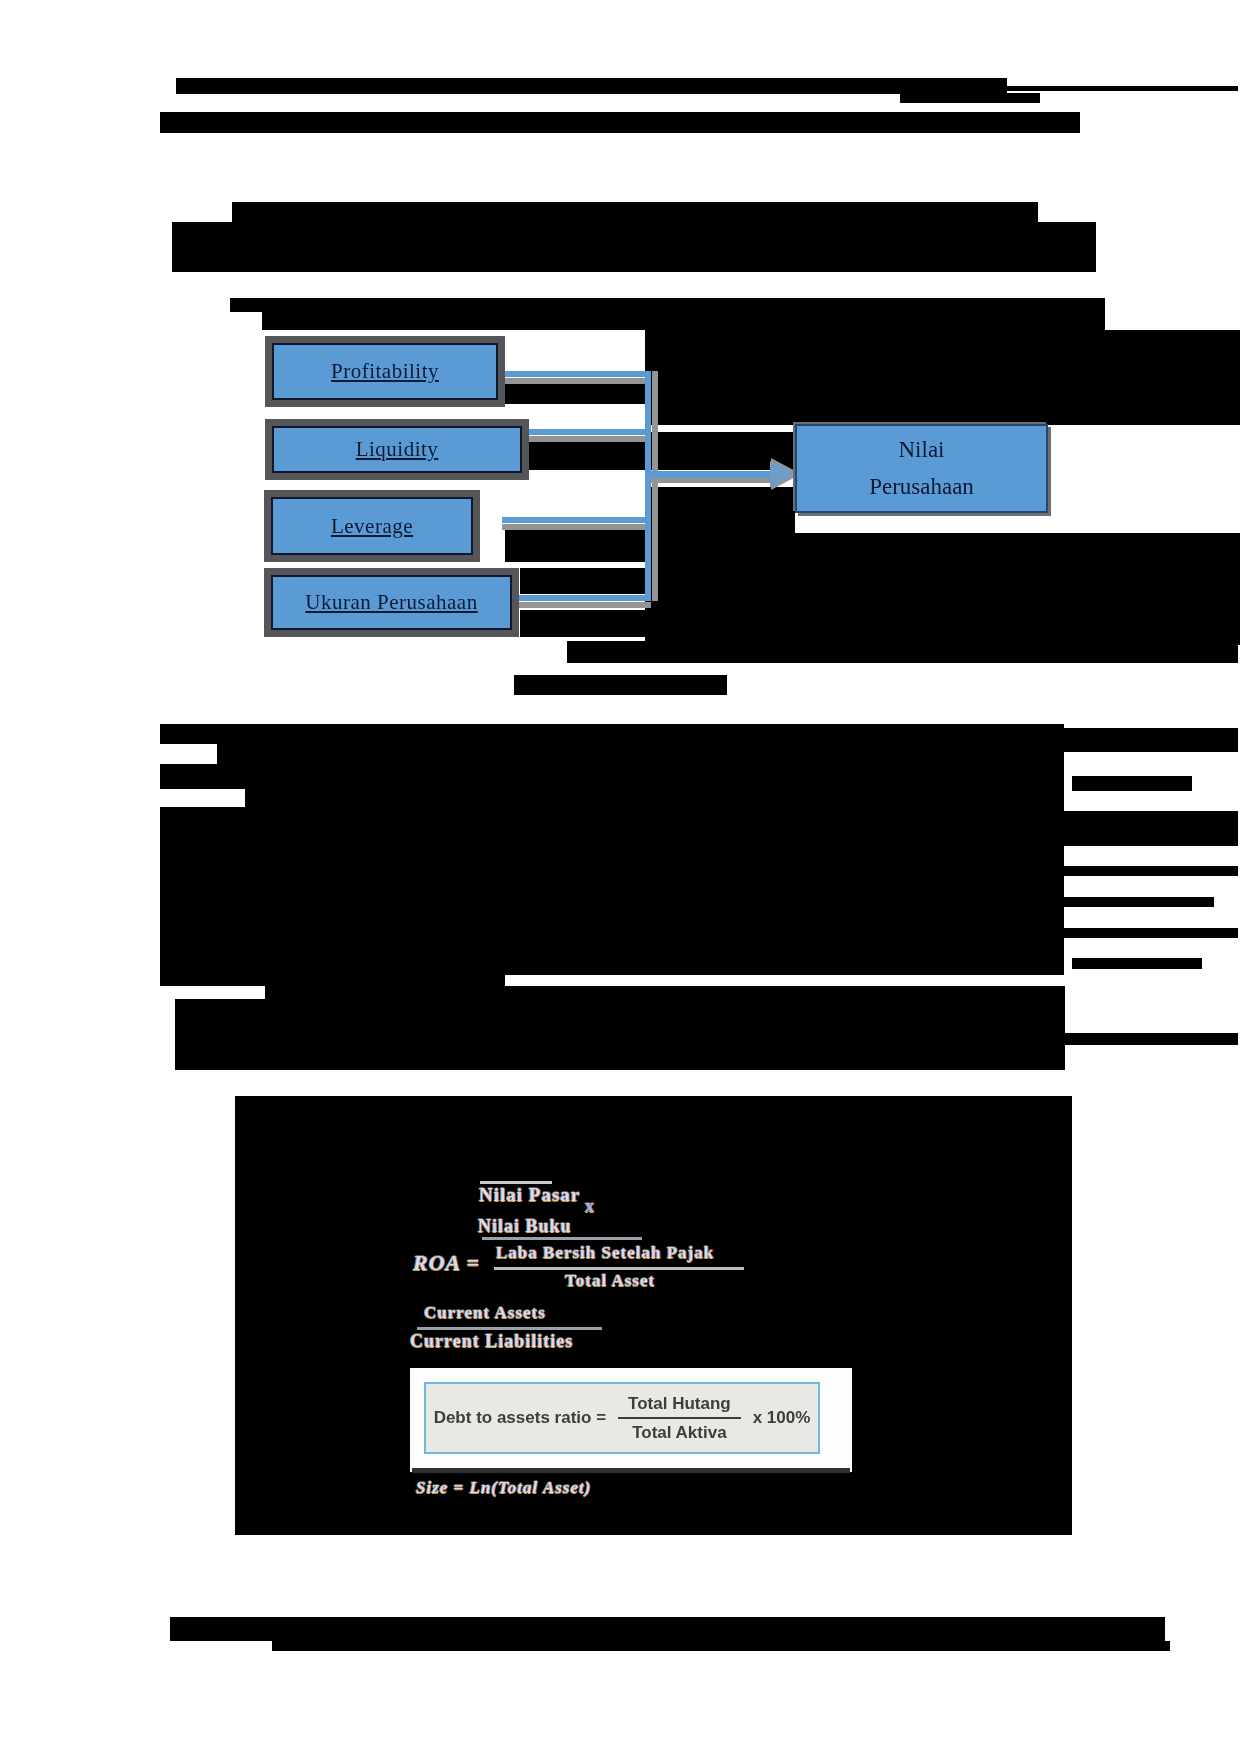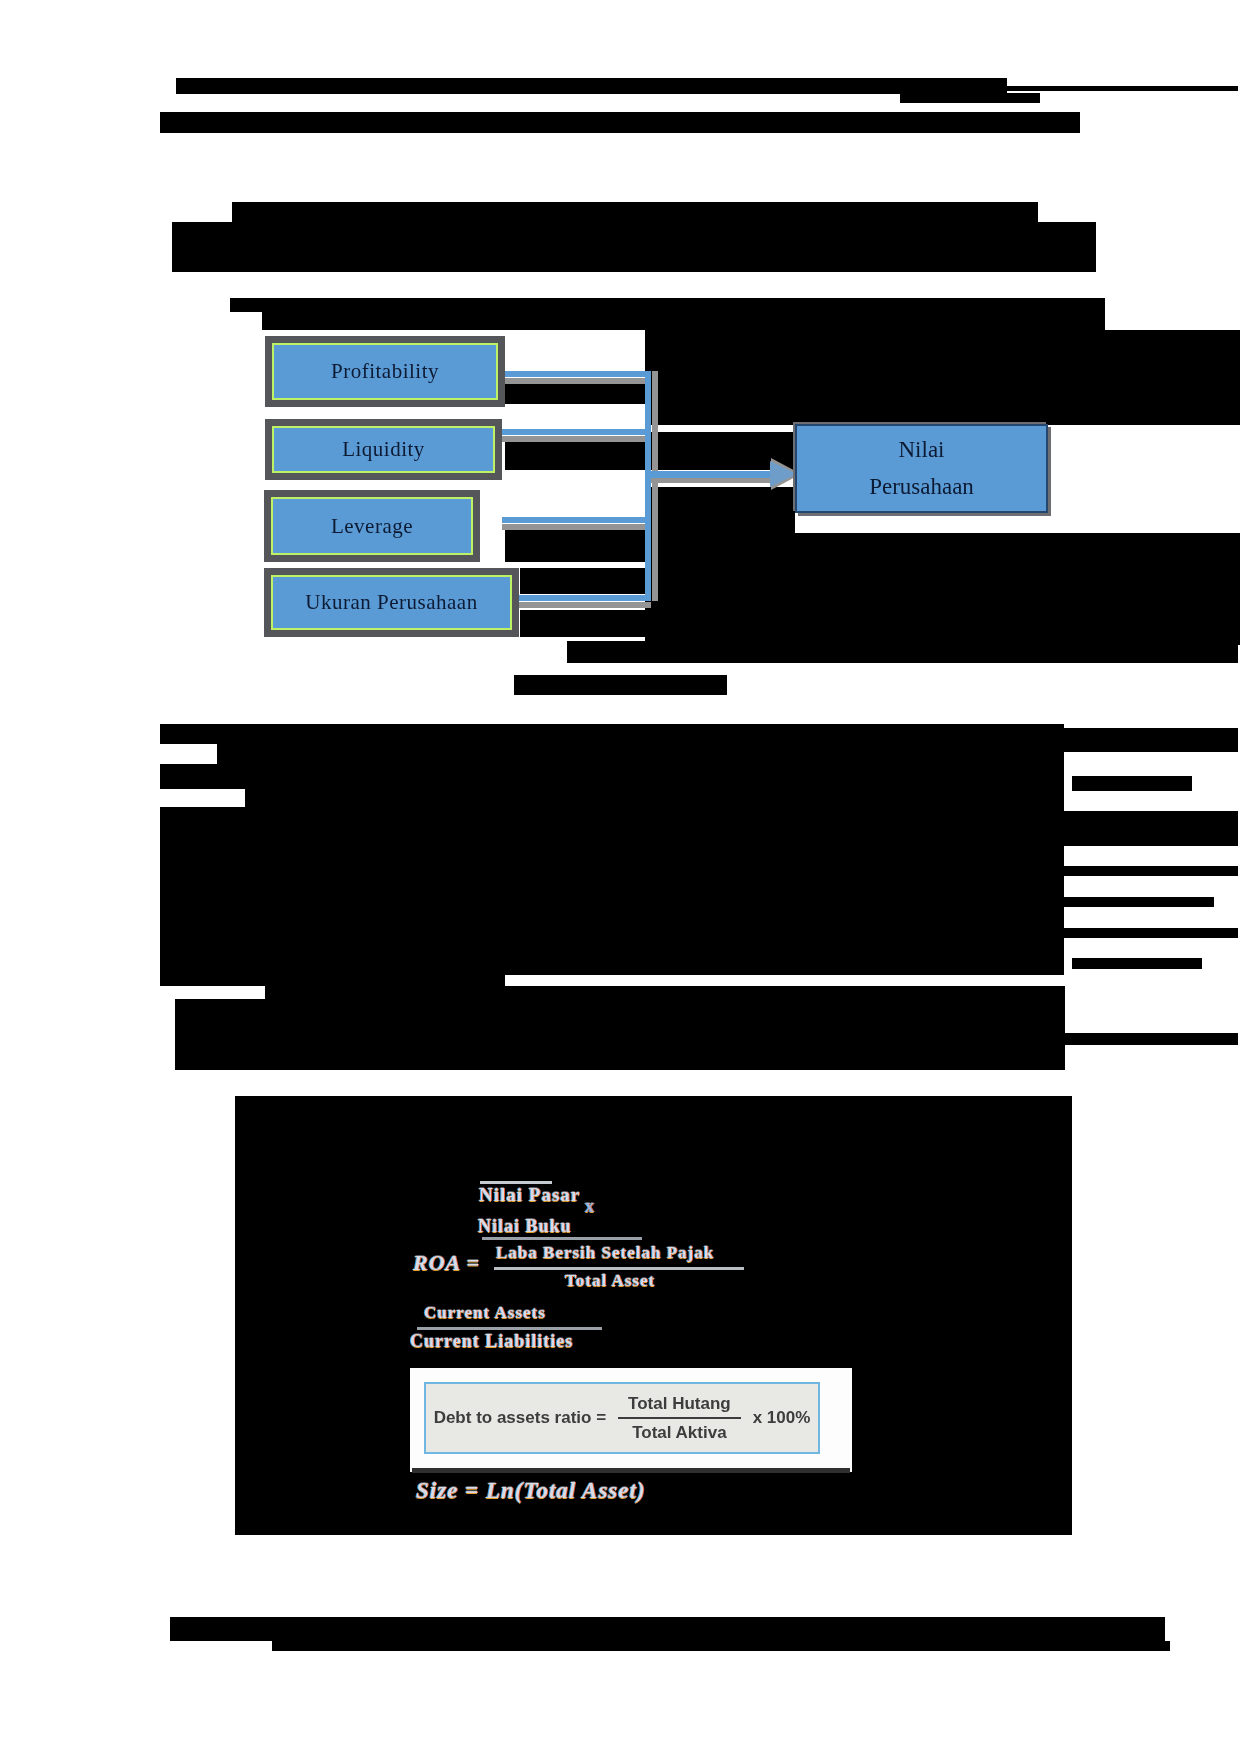--- a/index.html
+++ b/index.html
@@ -7,23 +7,23 @@
     position:relative;width:1240px;height:1754px;margin:0 auto;
     background:#ffffff;overflow:hidden;
     font-family:"Liberation Serif",serif;
   }
   .bar{position:absolute;background:#000000;}
   .notch{position:absolute;background:#ffffff;}
 
   
   .frame{position:absolute;background:#55565a;padding:7px;box-sizing:border-box;display:flex;}
   .bluebox{
-    flex:1;background:#5b9bd5;border:2px solid #bef264;
+    flex:1;background:#5b9bd5;border:2px solid #0f172a;
     display:flex;align-items:center;justify-content:center;
-    font-size:21px;color:#0d1a33;letter-spacing:.5px;
+    font-size:21px;color:#0d1a33;letter-spacing:.5px;text-decoration:underline;
   }
   .nilaibox{
     position:absolute;background:#5b9bd5;border:2px solid #25466e;
     box-shadow:3px 3px 0 #6d6e71,-2px -2px 0 #6d6e71;
     display:flex;flex-direction:column;justify-content:space-evenly;align-items:center;
     font-size:23px;color:#0d1a33;box-sizing:border-box;
   }
   .conn-h{position:absolute;height:6px;background:#5b9bd5;box-shadow:0 7px 0 #949494;}
   .conn-v{position:absolute;width:6px;background:#5b9bd5;box-shadow:7px 0 0 #949494;}
   .arrow-shaft{position:absolute;height:7px;background:#5b9bd5;box-shadow:0 5px 0 #949494;}
@@ -105,21 +105,21 @@
     <div class="conn-h" style="left:502px;top:517px;width:149px;"></div>
     <div class="conn-h" style="left:515px;top:595px;width:136px;"></div>
     <div class="conn-v" style="left:645px;top:371px;height:230px;"></div>
     <div class="arrow-shaft" style="left:651px;top:471px;width:122px;"></div>
     <div class="tri" style="left:771px;top:458px;border-left:30px solid #949494;border-top:16px solid transparent;border-bottom:16px solid transparent;"></div>
     <div class="tri" style="left:770px;top:461px;border-left:27px solid #6f9dc9;border-top:13px solid transparent;border-bottom:13px solid transparent;"></div>
 
     <div class="frame" style="left:265px;top:336px;width:240px;height:71px;">
       <div class="bluebox">Profitability</div>
     </div>
-    <div class="frame" style="left:265px;top:419px;width:237px;height:61px;">
+    <div class="frame" style="left:265px;top:419px;width:264px;height:61px;">
       <div class="bluebox">Liquidity</div>
     </div>
     <div class="frame" style="left:264px;top:490px;width:216px;height:72px;">
       <div class="bluebox">Leverage</div>
     </div>
     <div class="frame" style="left:264px;top:568px;width:255px;height:69px;">
       <div class="bluebox">Ukuran Perusahaan</div>
     </div>
 
     <div class="nilaibox" style="left:795px;top:424px;width:253px;height:89px;">
@@ -149,16 +149,16 @@
     <div class="dar-rule" style="left:412px;top:1468px;width:438px;"></div>
     <div class="dar-box" style="left:424px;top:1382px;width:396px;height:72px;">
       <span>Debt to assets ratio =</span>
       <span class="dar-frac">
         <span class="num">Total Hutang</span>
         <span class="den">Total Aktiva</span>
       </span>
       <span>x 100%</span>
     </div>
 
-    <div class="garbled g-bold g-italic" style="left:416px;top:1478px;font-size:23px;">Size = Ln(Total Asset)</div>
+    <div class="garbled g-bold g-italic" style="left:416px;top:1478px;font-size:17px;">Size = Ln(Total Asset)</div>
   </div>
 
 </div>
 
 </body></html>

